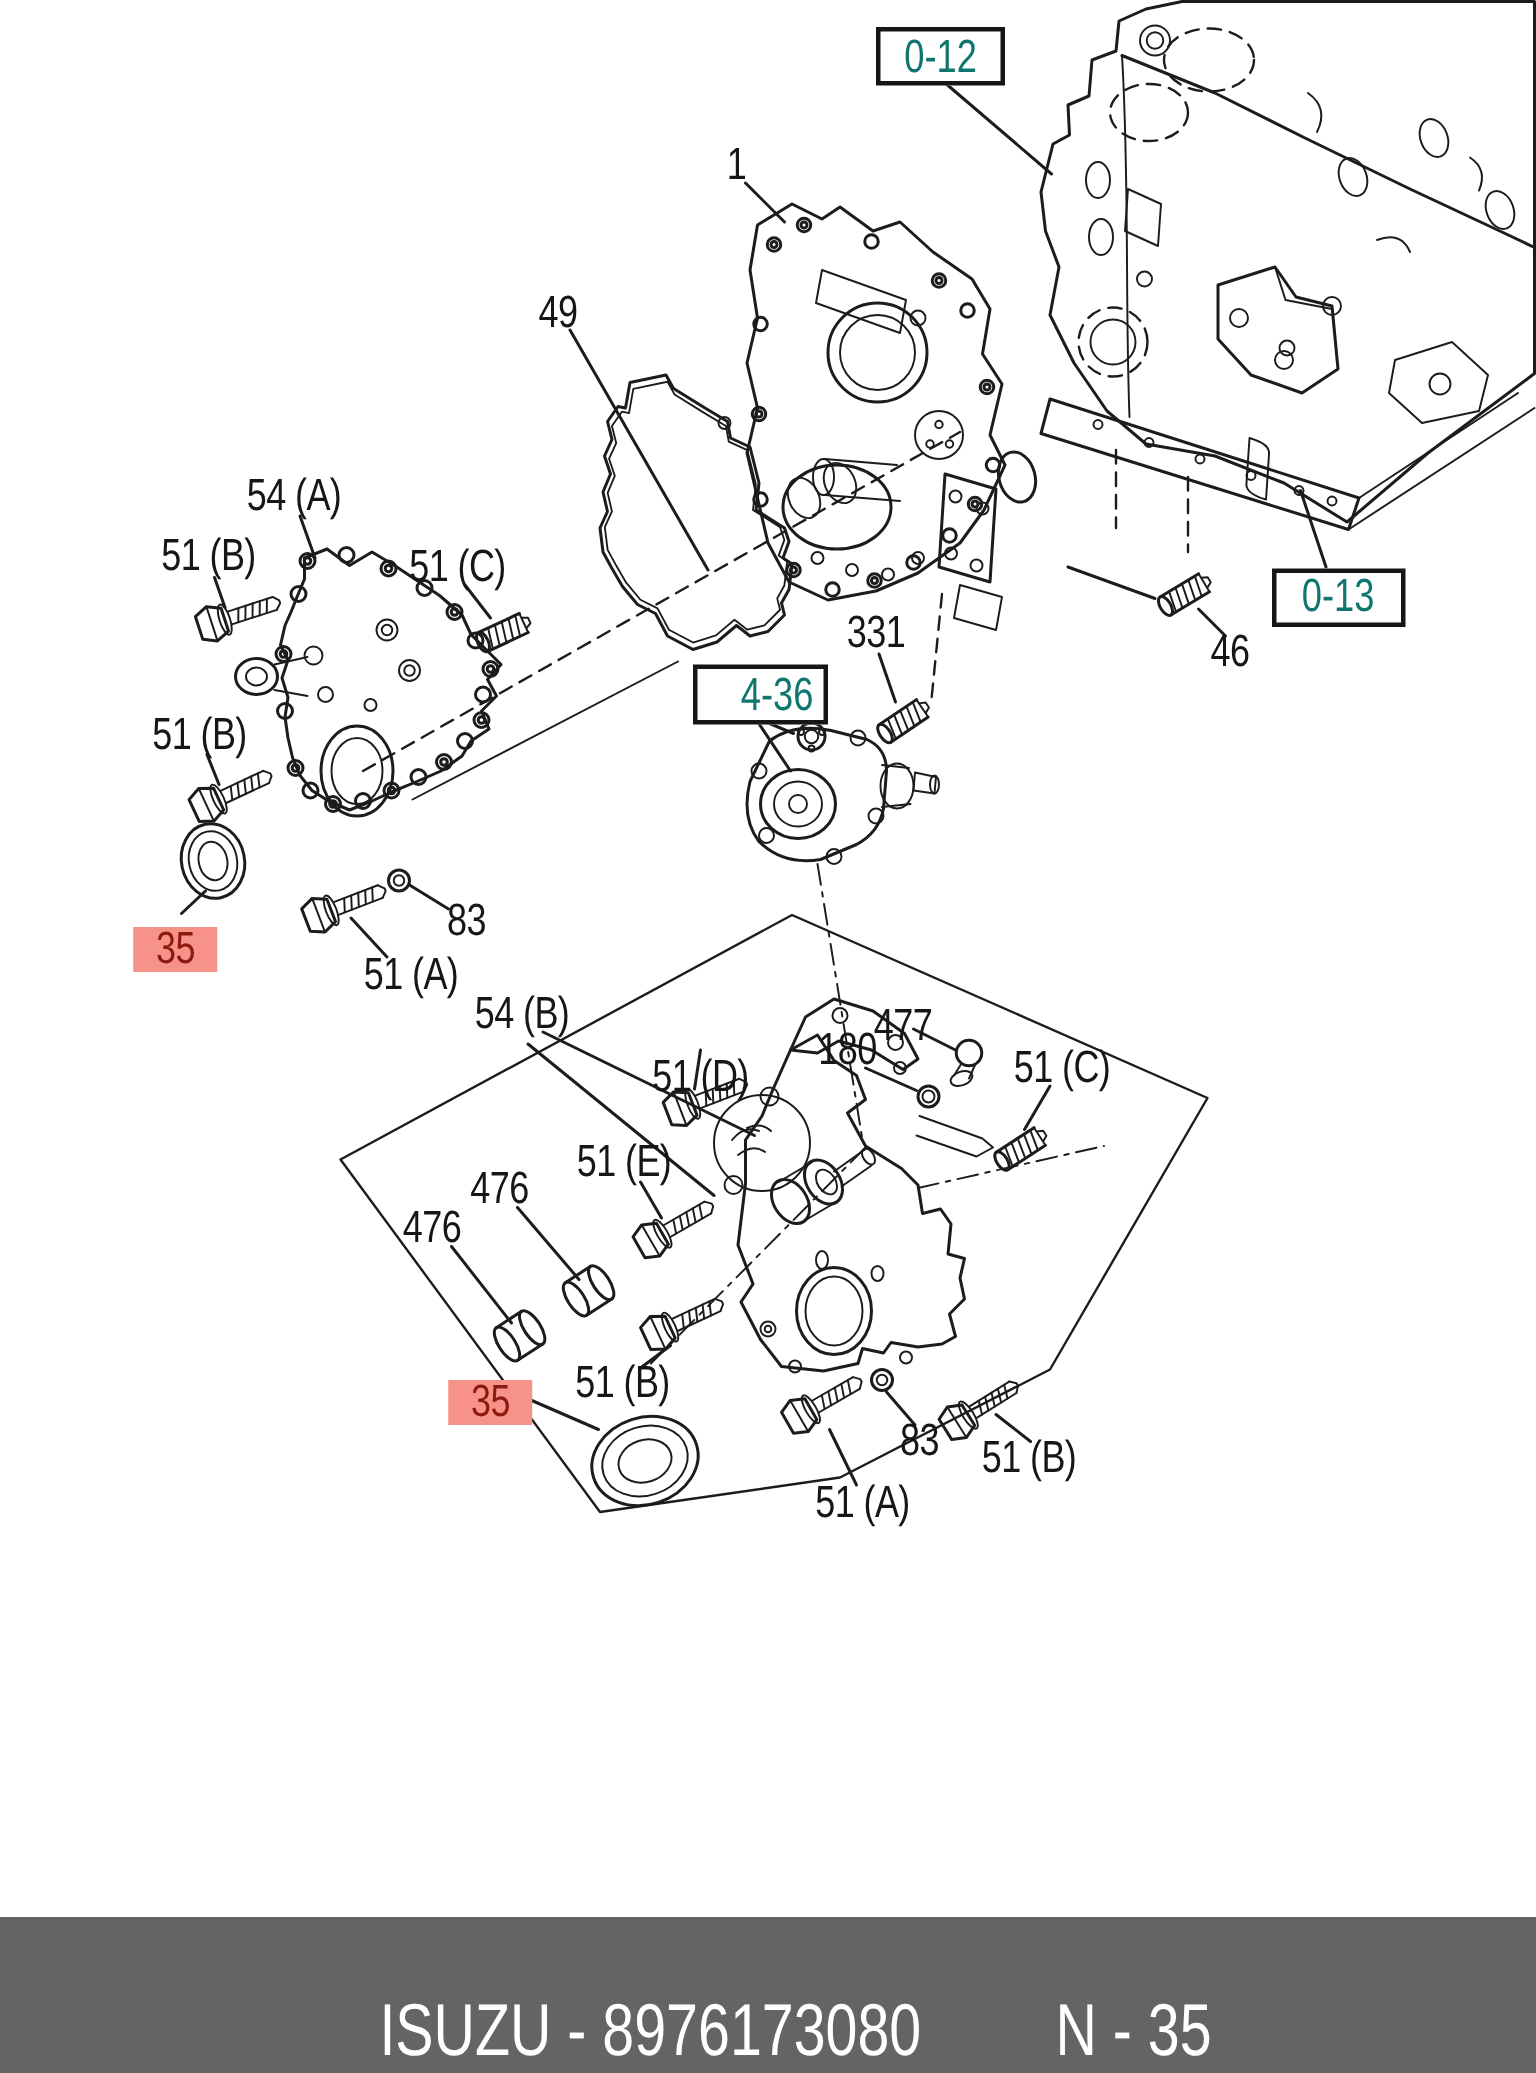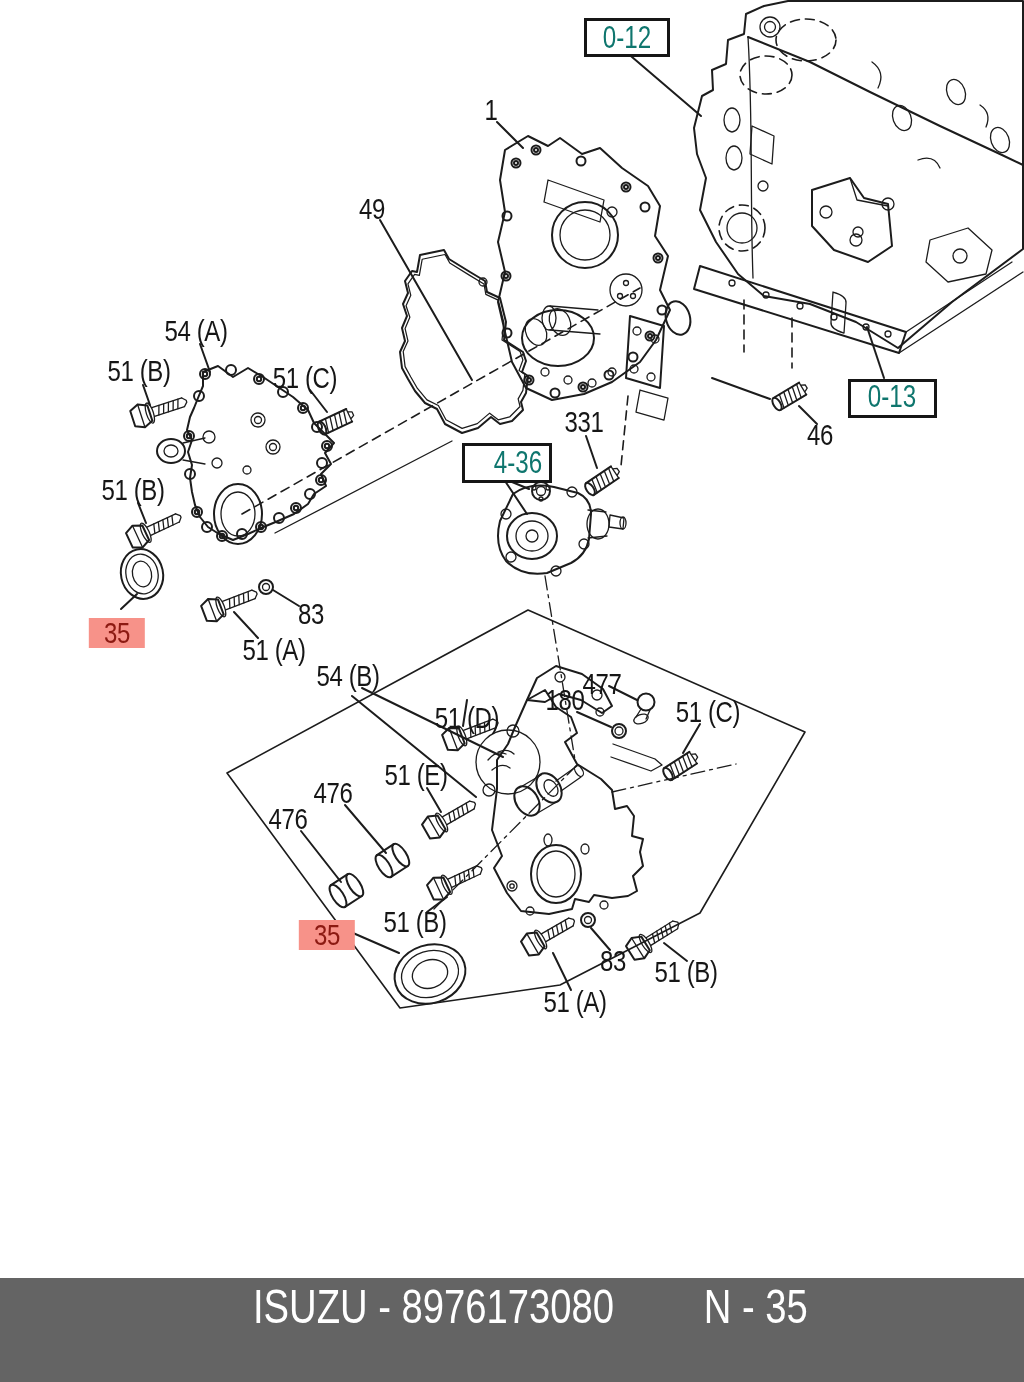--- a/index.html
+++ b/index.html
@@ -13,21 +13,21 @@
   svg .cdash{stroke-dasharray:14 5 3 5;stroke-width:1.3}
   svg .ldr{stroke-width:1.4}
   .plabel{position:absolute;transform:translate(-50%,-50%);color:#161616;font-size:30px;
           line-height:1;white-space:nowrap;z-index:3}
   .plabel>span{display:inline-block;transform:scaleX(.8);letter-spacing:-.5px}
   .plabel.hl{padding:0 12px}
   .refbox{position:absolute;display:flex;align-items:center;justify-content:center;
           border:3px solid #161616;background:#fff;color:#0f766e;font-size:31px;z-index:3}
   .refbox>span{display:inline-block;transform:scaleX(.78)}
   .footer{position:absolute;left:0;top:1278px;width:1024px;height:104px;display:flex;
-          align-items:flex-start;justify-content:center;gap:24px;font-size:49px;z-index:2}
+          align-items:flex-end;justify-content:center;gap:24px;font-size:49px;z-index:2}
   .footer span{display:inline-block;transform:scaleX(.78);white-space:pre}
 </style>
 </head>
 <body>
 
 <div class="stage">
 
   <svg class="drawing" width="1024" height="1278" viewBox="0 0 1024 1278">
     <defs>
       <g id="sym-bolt">

